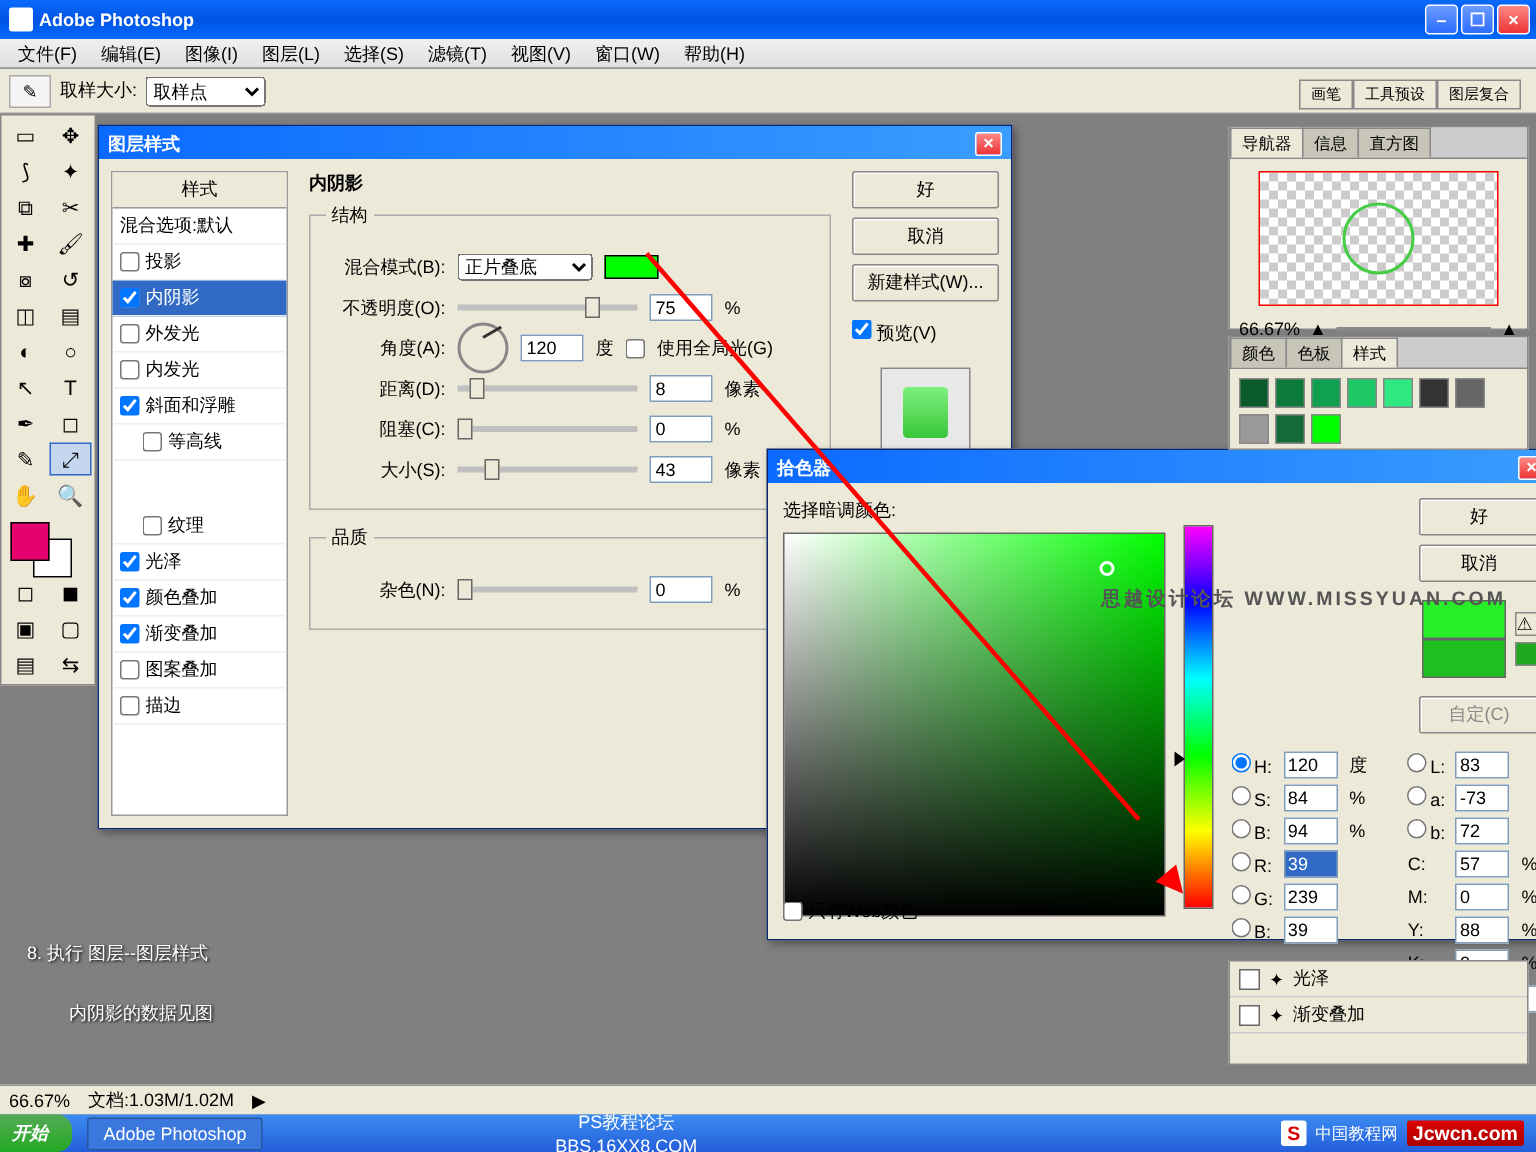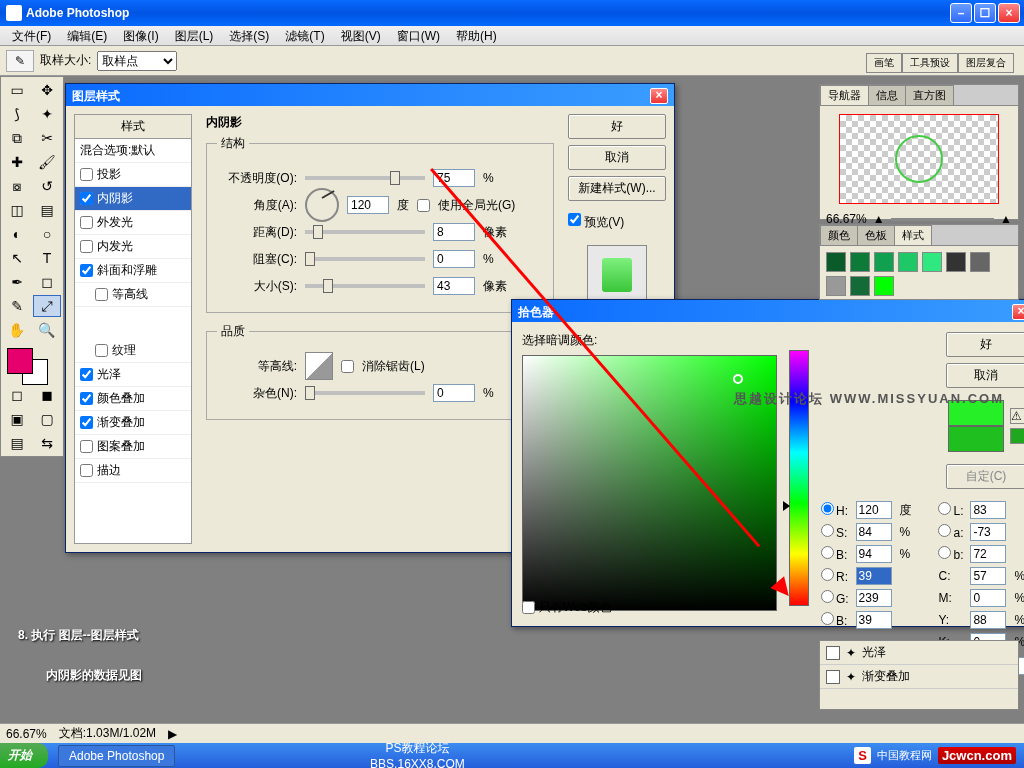--- a/index.html
+++ b/index.html
@@ -93,21 +93,21 @@
 .nav-pal .nav-canvas .circ { width:48px; height:48px; border:2px solid #4c4; border-radius:50%; }
 .nav-pal .zoom { padding:0 6px; font-size:11px; display:flex; align-items:center; gap:6px; }
 .swatch-pal { right:5px; top:224px; width:200px; height:76px; }
 .swatch-pal .sw-grid { padding:6px; display:flex; flex-wrap:wrap; gap:4px; }
 .swatch-pal .sw { width:20px; height:20px; border:1px solid #888; }
 .layer-pal { right:5px; top:640px; width:200px; height:70px; }
 .layer-pal .lrow { display:flex; align-items:center; gap:6px; padding:3px 6px; border-bottom:1px solid #ccc; }
 .layer-pal .eye { width:14px; height:14px; border:1px solid #666; background:#fff; }
 
 
-.caption { position:absolute; left:18px; top:615px; color:#fff; font-size:32px; font-weight:bold; line-height:40px; font-family:"Microsoft YaHei","SimHei"; text-shadow: 1px 1px 2px #000; }
+.caption { position:absolute; left:18px; top:615px; color:#fff; font-size:32px; font-weight:normal; line-height:40px; font-family:"Microsoft YaHei","SimHei"; text-shadow: 1px 1px 2px #000; }
 .watermark { position:absolute; right:20px; top:390px; color:#555; font-size:13px; letter-spacing:2px; pointer-events:none;font-weight:bold; }
 
 
 .statusbar { position:absolute; left:0; bottom:25px; width:100%; height:20px; background:#ece9d8; border-top:1px solid #999; display:flex; align-items:center; padding-left:6px; gap:12px; font-size:11px; }
 .taskbar { position:absolute; left:0; bottom:0; width:100%; height:25px; background:linear-gradient(#3c8cf0,#245edb); display:flex; align-items:center; }
 .start { background:linear-gradient(#5a5,#2a2); color:#fff; font-weight:bold; padding:4px 16px 4px 8px; border-radius:0 10px 10px 0; font-style:italic; }
 .task-item { background:#3a78de; color:#fff; padding:3px 10px; margin-left:10px; border:1px solid #2a56a0; border-radius:2px; }
 .taskbar .url { color:#fff; margin:0 auto; font-size:13px; }
 .tray { margin-left:auto; color:#fff; padding-right:8px; display:flex; gap:6px; align-items:center; }
 .tray .logo { background:#fff; color:#d00; font-weight:bold; padding:1px 4px; border-radius:2px; font-size:13px; }
@@ -243,20 +243,25 @@
             <input type="checkbox" style="">
             <span>描边</span>
           </div>
         </div>
     </div>
     <div class="ls-center">
       <div class="sect-title">内阴影</div>
       <fieldset>
         <legend>结构</legend>
         <div class="fld">
+          <label>混合模式(B):</label>
+          <select style="width:90px"><option>正片叠底</option></select>
+          <div class="color-sw"></div>
+        </div>
+        <div class="fld">
           <label>不透明度(O):</label>
           <div class="slider">
               <div class="thumb" style="left:85px"></div>
             </div>
           <input type="text" value="75" style="">
           <span>%</span>
         </div>
         <div class="fld">
           <label>角度(A):</label>
           <div class="angle-dial"></div>
@@ -285,26 +290,20 @@
           <label>大小(S):</label>
           <div class="slider">
               <div class="thumb" style="left:18px"></div>
             </div>
           <input type="text" value="43" style="">
           <span>像素</span>
         </div>
       </fieldset>
       <fieldset>
         <legend>品质</legend>
-        <div class="fld">
-          <label>等高线:</label>
-          <div class="contour-sw"></div>
-          <input type="checkbox" style="">
-          <span>消除锯齿(L)</span>
-        </div>
         <div class="fld">
           <label>杂色(N):</label>
           <div class="slider">
               <div class="thumb" style="left:0"></div>
             </div>
           <input type="text" value="0" style="">
           <span>%</span>
         </div>
       </fieldset>
     </div>

